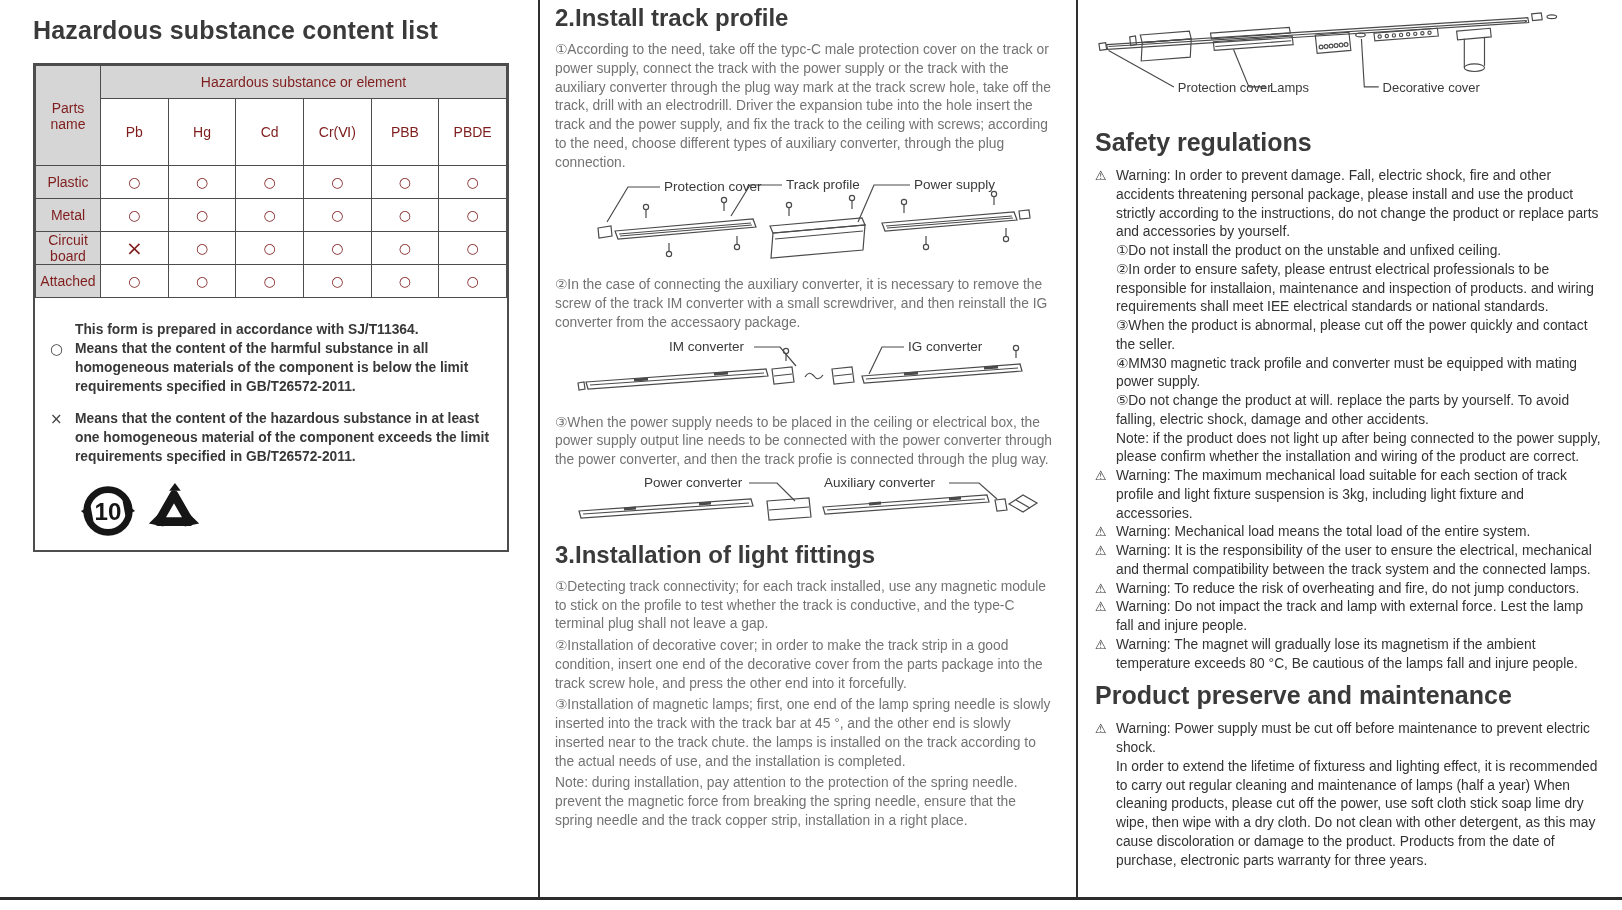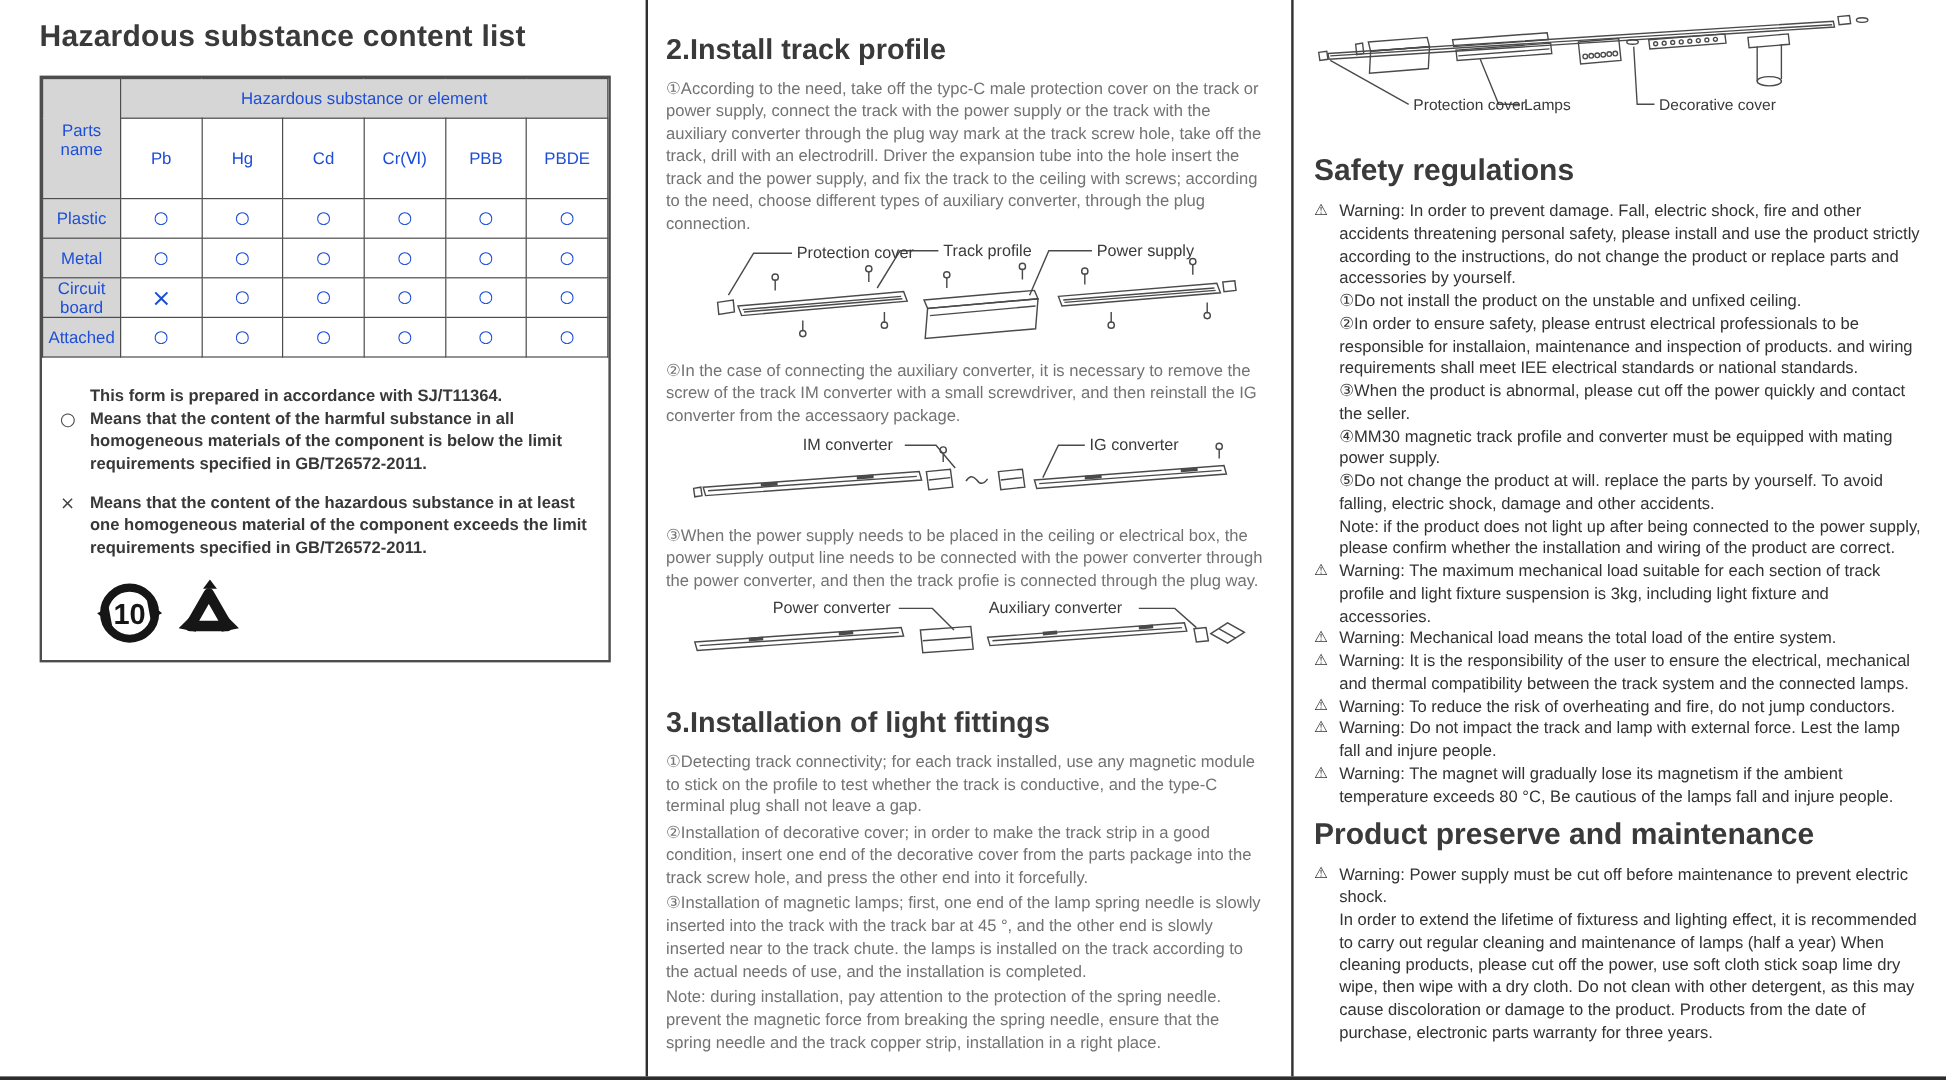--- a/index.html
+++ b/index.html
@@ -10,28 +10,28 @@
   }
   .page { display:flex; height:897px; }
   .col { box-sizing:border-box; }
   .col-left  { width:538px; padding:0 26px 0 33px; }
   .col-mid   { width:540px; padding:0 24px 0 15px;
                border-left:2px solid #2f2f2f; border-right:2px solid #2f2f2f; }
   .col-right { flex:1; padding:0 20px 0 17px; }
   .bottom-rule { position:absolute; top:897px; left:0; width:100%; height:3px; background:#2c2c2c; }
 
   h1.doc-title { font-size:25px; font-weight:bold; color:#3a3a3a; margin:16px 0 18px; letter-spacing:.2px; }
-  h2.sec-title { font-size:24px; font-weight:bold; color:#3a3a3a; margin:28px 0 9px; }
+  h2.sec-title { font-size:24px; font-weight:bold; color:#3a3a3a; margin:4px 0 9px; }
   h2.sec-title.right-h { font-size:25px; margin:14px 0 10px; }
 
   
   .haz-box { width:476px; height:489px; border:2px solid #4d4d4d; box-sizing:border-box; }
   table.haz { border-collapse:collapse; width:100%; table-layout:fixed; }
   table.haz td { border:1.5px solid #4d4d4d; text-align:center; vertical-align:middle;
-                 font-size:14px; color:#1d4ed8; padding:0; }
+                 font-size:14px; color:#7f1d1d; padding:0; }
   table.haz td.gray { background:#d6d6d6; }
   table.haz .corner { width:64px; }
   table.haz tr.grp td { height:32px; }
   table.haz tr.elems td { height:66px; }
   table.haz tr.datar td { height:32px; }
   .mark { font-family:"DejaVu Sans",sans-serif; font-size:16px; color:#4a4a4a; }
   .mark.x { font-size:20px; line-height:1; }
 
   .notes { padding:22px 12px 0 40px; font-size:13.8px; line-height:1.38; color:#383838; }
   .notes p { margin:0;font-weight:bold; }
@@ -295,21 +295,21 @@
       <text x="84" y="89">Protection cover</text>
       <text x="180" y="89">Lamps</text>
       <text x="297" y="89">Decorative cover</text>
     </svg>
 
     <h2 class="sec-title right-h">Safety regulations</h2>
 
     <div>
       <div class="w-item">
         <span class="w-icon">⚠</span>
-        <span>Warning: In order to prevent damage. Fall, electric shock, fire and other accidents threatening personal safety, please install and use the product strictly according to the instructions, do not change the product or replace parts and accessories by yourself.</span>
+        <span>Warning: In order to prevent damage. Fall, electric shock, fire and other accidents threatening personal package, please install and use the product strictly according to the instructions, do not change the product or replace parts and accessories by yourself.</span>
       </div>
       <div class="w-item"><span>①Do not install the product on the unstable and unfixed ceiling.</span></div>
       <div class="w-item"><span>②In order to ensure safety, please entrust electrical professionals to be responsible for installaion, maintenance and inspection of products. and wiring requirements shall meet IEE electrical standards or national standards.</span></div>
       <div class="w-item"><span>③When the product is abnormal, please cut off the power quickly and contact the seller.</span></div>
       <div class="w-item"><span>④MM30 magnetic track profile and converter must be equipped with mating power supply.</span></div>
       <div class="w-item"><span>⑤Do not change the product at will. replace the parts by yourself. To avoid falling, electric shock, damage and other accidents.</span></div>
       <div class="w-item"><span>Note: if the product does not light up after being connected to the power supply, please confirm whether the installation and wiring of the product are correct.</span></div>
       <div class="w-item">
         <span class="w-icon">⚠</span>
         <span>Warning: The maximum mechanical load suitable for each section of track profile and light fixture suspension is 3kg, including light fixture and accessories.</span>

